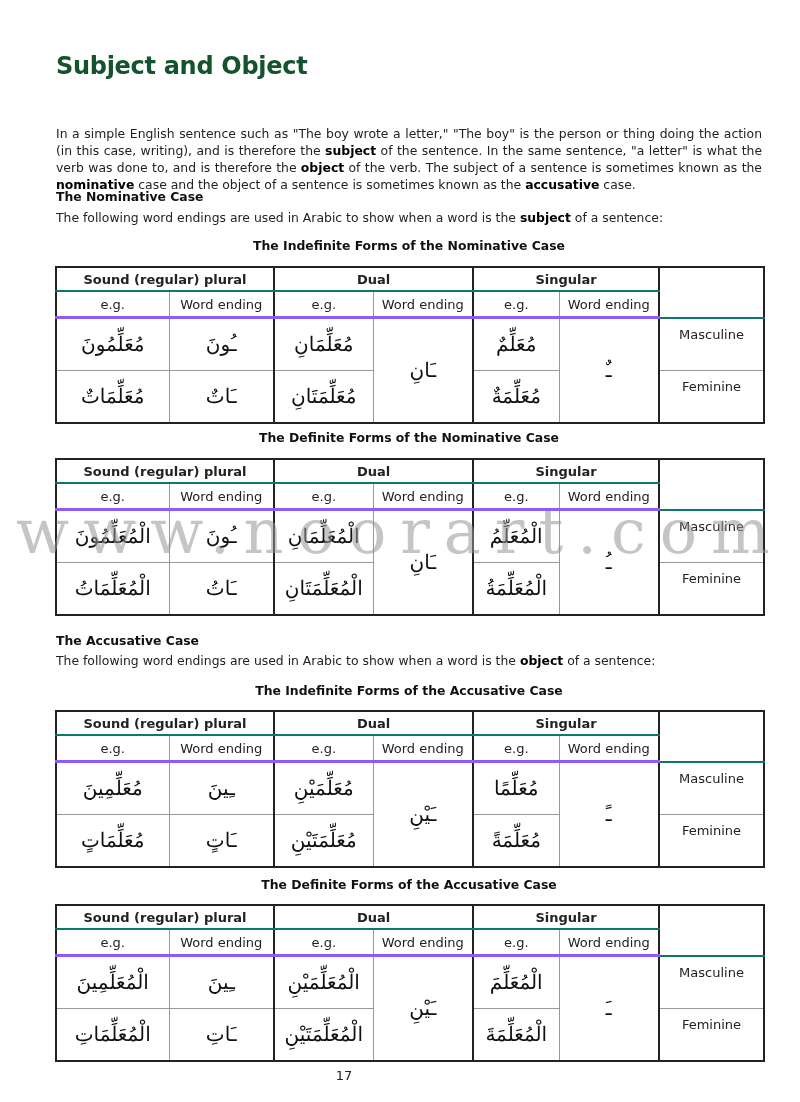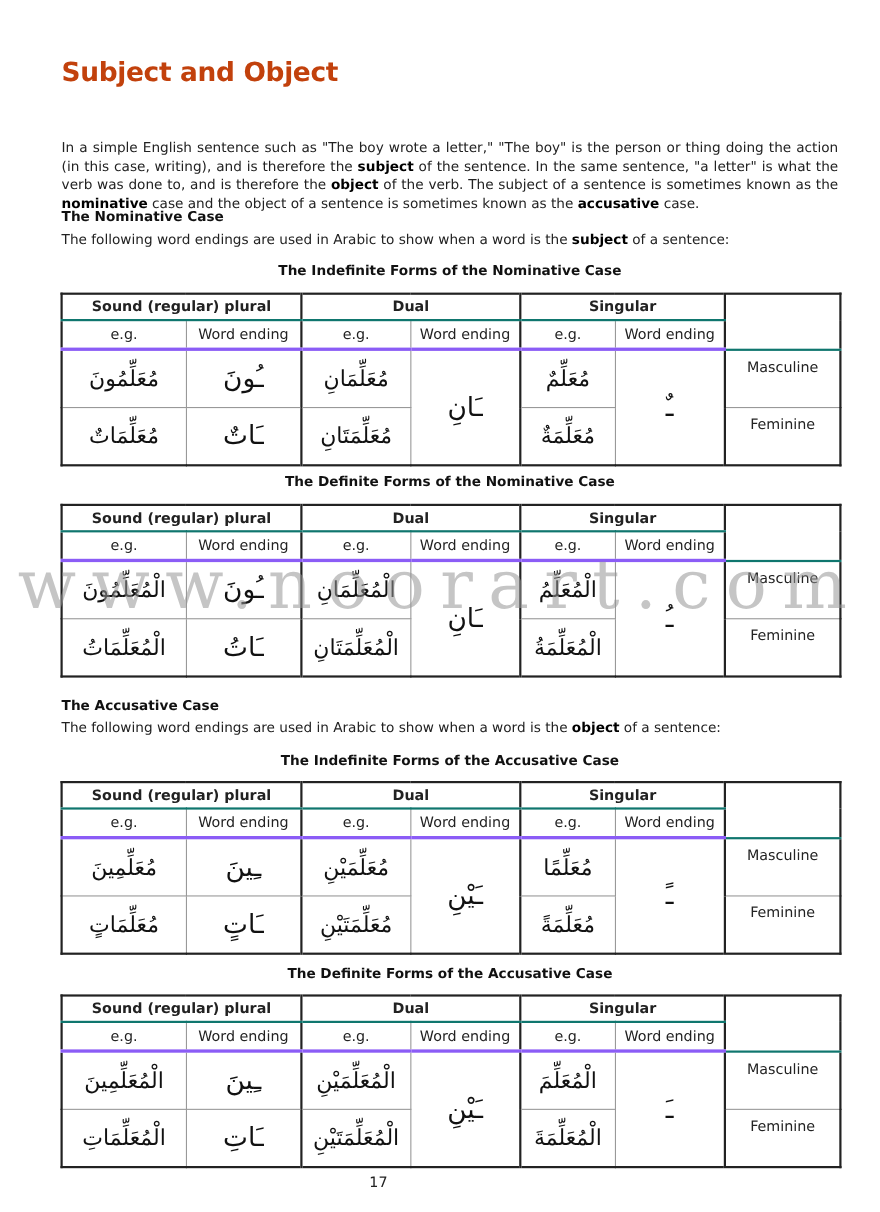--- a/index.html
+++ b/index.html
@@ -2,21 +2,21 @@
 <html><head>
 <meta charset="utf-8">
 <style>
   html, body { margin: 0; padding: 0; }
   body {
     width: 800px; height: 1102px; background: #ffffff; position: relative; overflow: hidden;
     font-family: "DejaVu Sans", sans-serif; color: #1a1a1a;
   }
   .page-title {
     position: absolute; left: 56px; top: 52px;
-    font-family: "DejaVu Sans", sans-serif; font-size: 24px; font-weight: bold; letter-spacing: -0.3px; color: #c2410c;
+    font-family: "DejaVu Sans", sans-serif; font-size: 24px; font-weight: bold; letter-spacing: -0.3px; color: #14532d;
   }
   .intro {
     position: absolute; left: 56px; top: 88px; width: 706px;
     font-size: 12.4px; line-height: 17px; text-align: justify; color: #222; margin-top: 37px;
   }
   .intro b { color: #000; }
   .section-head {
     position: absolute; left: 56px; font-size: 12.4px; font-weight: bold; color: #111;
   }
   .section-text {
@@ -35,21 +35,21 @@
     border: 1px solid #999; text-align: center; padding: 0; vertical-align: middle;
   }
   table.cases { border: 2px solid #222; }
   table.cases tr.group td { height: 22px; border-bottom: 2px solid #0f766e; font-weight: bold; }
   table.cases tr.sub td { height: 24px; border-bottom: 3px solid #8b5cf6; }
   table.cases tr.data td { height: 43px; }
   table.cases td.thickl { border-left: 2px solid #222; }
   table.cases td.ar {
     font-family: "DejaVu Serif", serif; font-size: 20px; direction: rtl; color: #111;
   }
-  table.cases td.ending { font-family: "DejaVu Serif", serif; font-size: 24px; direction: rtl; color: #111; }
+  table.cases td.ending { font-family: "DejaVu Serif", serif; font-size: 20px; direction: rtl; color: #111; }
   table.cases td.gender { vertical-align: top; padding-top: 8px; font-size: 13px; }
   .page-number {
     position: absolute; left: 0; width: 688px; top: 1068px; text-align: center; font-size: 13px; color: #222;
   }
   .watermark {
     position: absolute; left: 0; top: 495px; width: 800px; text-align: center;
     font-family: "DejaVu Serif", serif; font-size: 62px; letter-spacing: 14px;
     color: rgba(150,150,150,0.55); white-space: nowrap; pointer-events: none;
   }
 </style>

